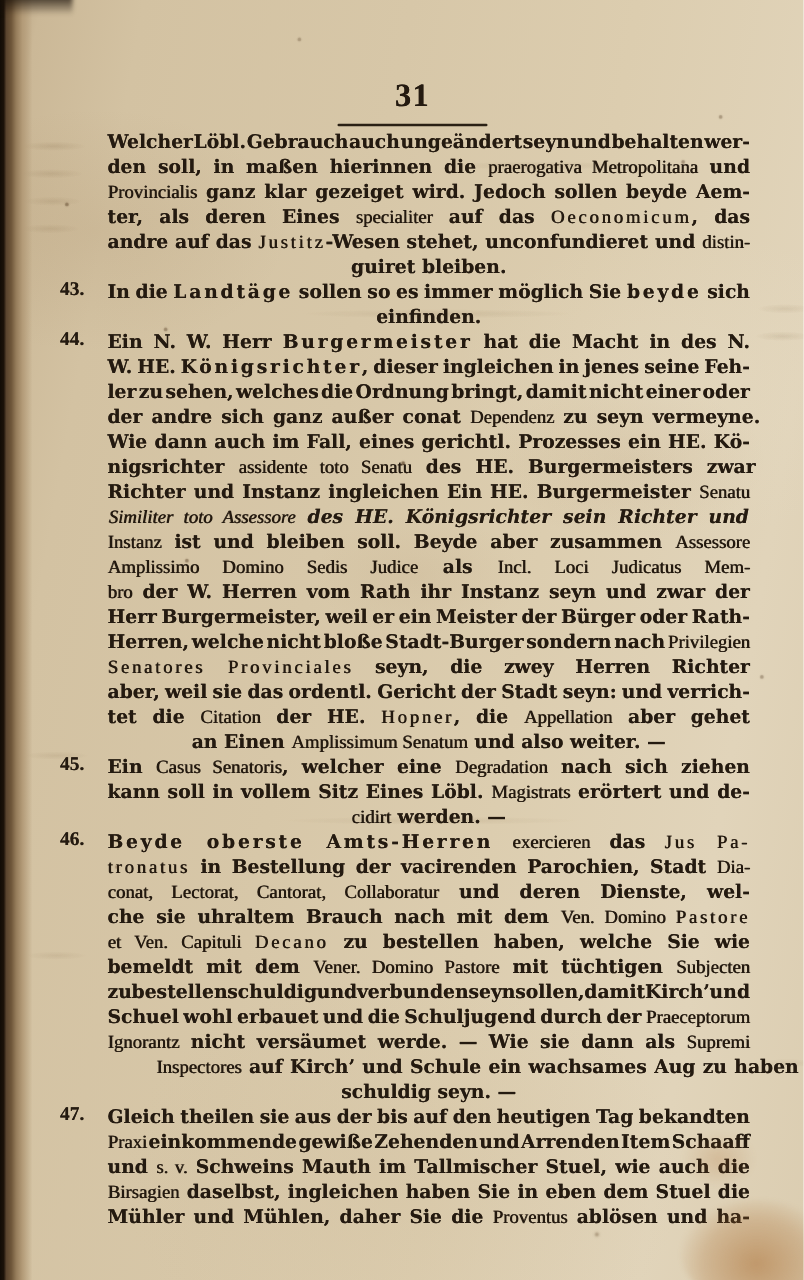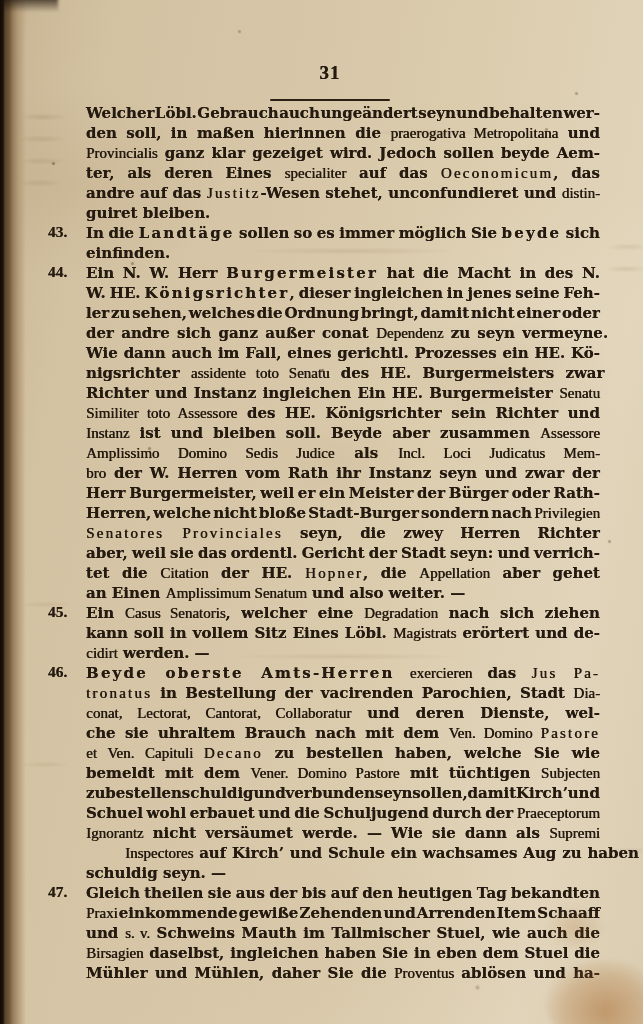--- a/index.html
+++ b/index.html
@@ -72,31 +72,31 @@
       52px 162px 1px rgba(70,46,22,.45),
       608px 540px 1px rgba(70,46,22,.35),
       92px 692px 1px rgba(70,46,22,.35),
       476px 986px 2px rgba(100,75,45,.5),
       575px 92px 1px rgba(70,46,22,.35),
       238px 30px 1px rgba(70,46,22,.3);
   }
   
   .pagehead{position:absolute;top:62px;left:280px;width:100px;text-align:center;}
   .pageno{
-    font-family:"Liberation Serif", serif;font-weight:bold;font-size:19px;color:#241a10;
+    font-family:"Liberation Serif", serif;font-weight:bold;font-size:26px;color:#241a10;
     letter-spacing:1px;text-shadow:0 0 .4px #241a10;
   }
   .pagerule{position:absolute;top:99px;left:270px;width:120px;height:2.4px;background:#2a2014;border-radius:1px;}
   
   .text-block{
     position:absolute;left:86px;top:103px;width:514px;
     font-size:15px;font-weight:bold;color:#241a10;
     text-shadow:0 0 .35px rgba(36,26,16,.8);
   }
-  .para{position:relative;}
+  .para{position:relative;text-align:center;}
   .para-num{
     position:absolute;left:-38px;top:0;
     font-family:"Liberation Serif", serif;font-weight:bold;font-size:15.5px;
   }
   .line{height:20px;line-height:20px;white-space:nowrap;}
   .seg-f{font-family:"DejaVu Serif", serif;font-weight:bold;}
   .seg-a{font-family:"Liberation Serif", serif;font-weight:normal;text-shadow:.5px 0 0 currentColor;}
   .seg-s{letter-spacing:2.2px;}
 </style>
 </head>
@@ -129,21 +129,21 @@
       </div>
       <div class="para">
         <span class="para-num">44.</span>
         <div class="line" style="display: block; word-spacing: 3.49063px;"><span class="seg-f">Ein N. W. Herr </span><span class="seg-f seg-s">Burgermeister</span><span class="seg-f"> hat die Macht in des N.</span></div>
         <div class="line" style="display: block; word-spacing: -1.21289px;"><span class="seg-f">W. HE. </span><span class="seg-f seg-s">Königsrichter</span><span class="seg-f">, dieser ingleichen in jenes seine Feh-</span></div>
         <div class="line" style="display: block; word-spacing: -3.33906px;"><span class="seg-f">ler zu sehen, welches die Ordnung bringt, damit nicht einer oder</span></div>
         <div class="line" style="display: block; word-spacing: 2.02083px;"><span class="seg-f">der andre sich ganz außer conat </span><span class="seg-a">Dependenz</span><span class="seg-f"> zu seyn vermeyne.</span></div>
         <div class="line" style="display: block; word-spacing: 0.582812px;"><span class="seg-f">Wie dann auch im Fall, eines gerichtl. Prozesses ein HE. Kö-</span></div>
         <div class="line" style="display: block; word-spacing: 5.99554px;"><span class="seg-f">nigsrichter </span><span class="seg-a">assidente toto Senatu</span><span class="seg-f"> des HE. Burgermeisters zwar</span></div>
         <div class="line" style="display: block; word-spacing: 1.22098px;"><span class="seg-f">Richter und Instanz ingleichen Ein HE. Burgermeister </span><span class="seg-a">Senatu</span></div>
-        <div class="line" style="display: block; word-spacing: 4.39062px;"><span class="seg-a">Similiter toto Assessore</span><span class="seg-f"> des HE. Königsrichter sein Richter und</span></div>
+        <div class="line" style="display: block; word-spacing: 4.39062px; font-style: italic;"><span class="seg-a">Similiter toto Assessore</span><span class="seg-f"> des HE. Königsrichter sein Richter und</span></div>
         <div class="line" style="display: block; word-spacing: 4.95898px;"><span class="seg-a">Instanz</span><span class="seg-f"> ist und bleiben soll. Beyde aber zusammen </span><span class="seg-a">Assessore</span></div>
         <div class="line" style="display: block; word-spacing: 14.5996px;"><span class="seg-a">Amplissimo Domino Sedis Judice</span><span class="seg-f"> als </span><span class="seg-a">Incl. Loci Judicatus Mem-</span></div>
         <div class="line" style="display: block; word-spacing: 2.73722px;"><span class="seg-a">bro</span><span class="seg-f"> der W. Herren vom Rath ihr Instanz seyn und zwar der</span></div>
         <div class="line" style="display: block; word-spacing: -1.55729px;"><span class="seg-f">Herr Burgermeister, weil er ein Meister der Bürger oder Rath-</span></div>
         <div class="line" style="display: block; word-spacing: -3.06027px;"><span class="seg-f">Herren, welche nicht bloße Stadt-Burger sondern nach </span><span class="seg-a">Privilegien</span></div>
         <div class="line" style="display: block; word-spacing: 12.0755px;"><span class="seg-a seg-s">Senatores Provinciales</span><span class="seg-f"> seyn, die zwey Herren Richter</span></div>
         <div class="line" style="display: block; word-spacing: -1.0125px;"><span class="seg-f">aber, weil sie das ordentl. Gericht der Stadt seyn: und verrich-</span></div>
         <div class="line" style="display: block; word-spacing: 7.30035px;"><span class="seg-f">tet die </span><span class="seg-a">Citation</span><span class="seg-f"> der HE. </span><span class="seg-a seg-s">Hopner</span><span class="seg-f">, die </span><span class="seg-a">Appellation</span><span class="seg-f"> aber gehet</span></div>
         <div class="line line-end" style="display: block;"><span class="seg-f">an Einen </span><span class="seg-a">Amplissimum Senatum</span><span class="seg-f"> und also weiter. —</span></div>
       </div>

